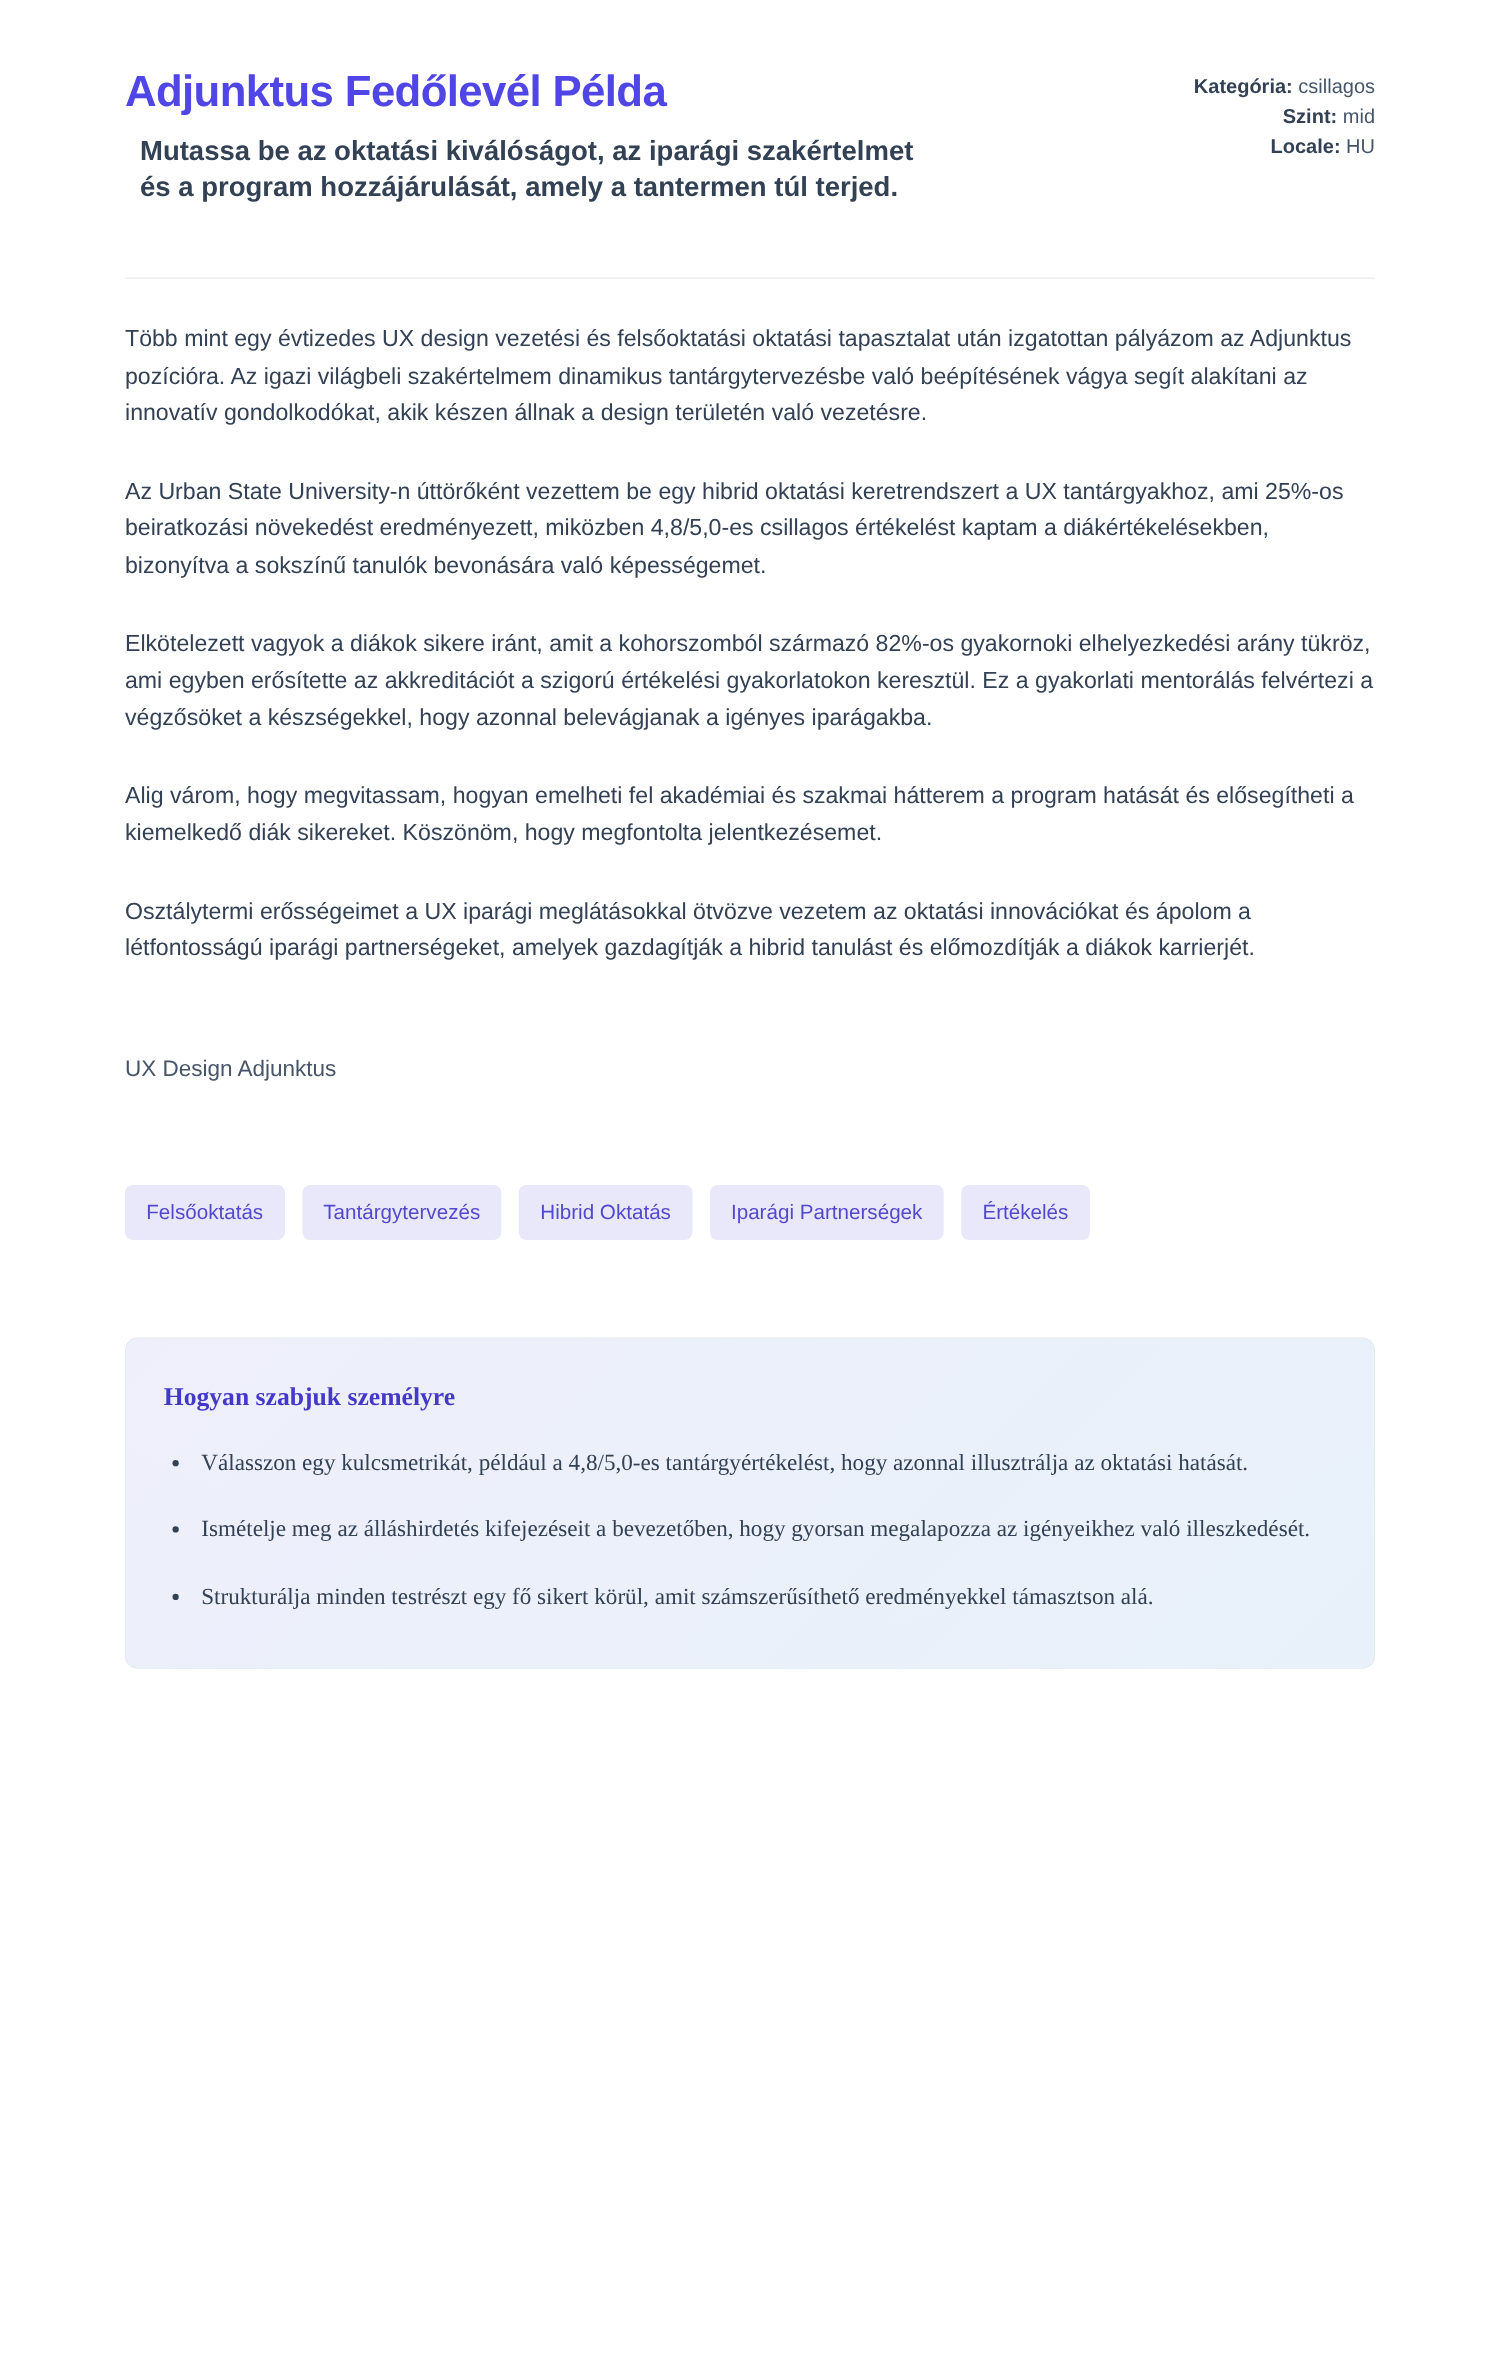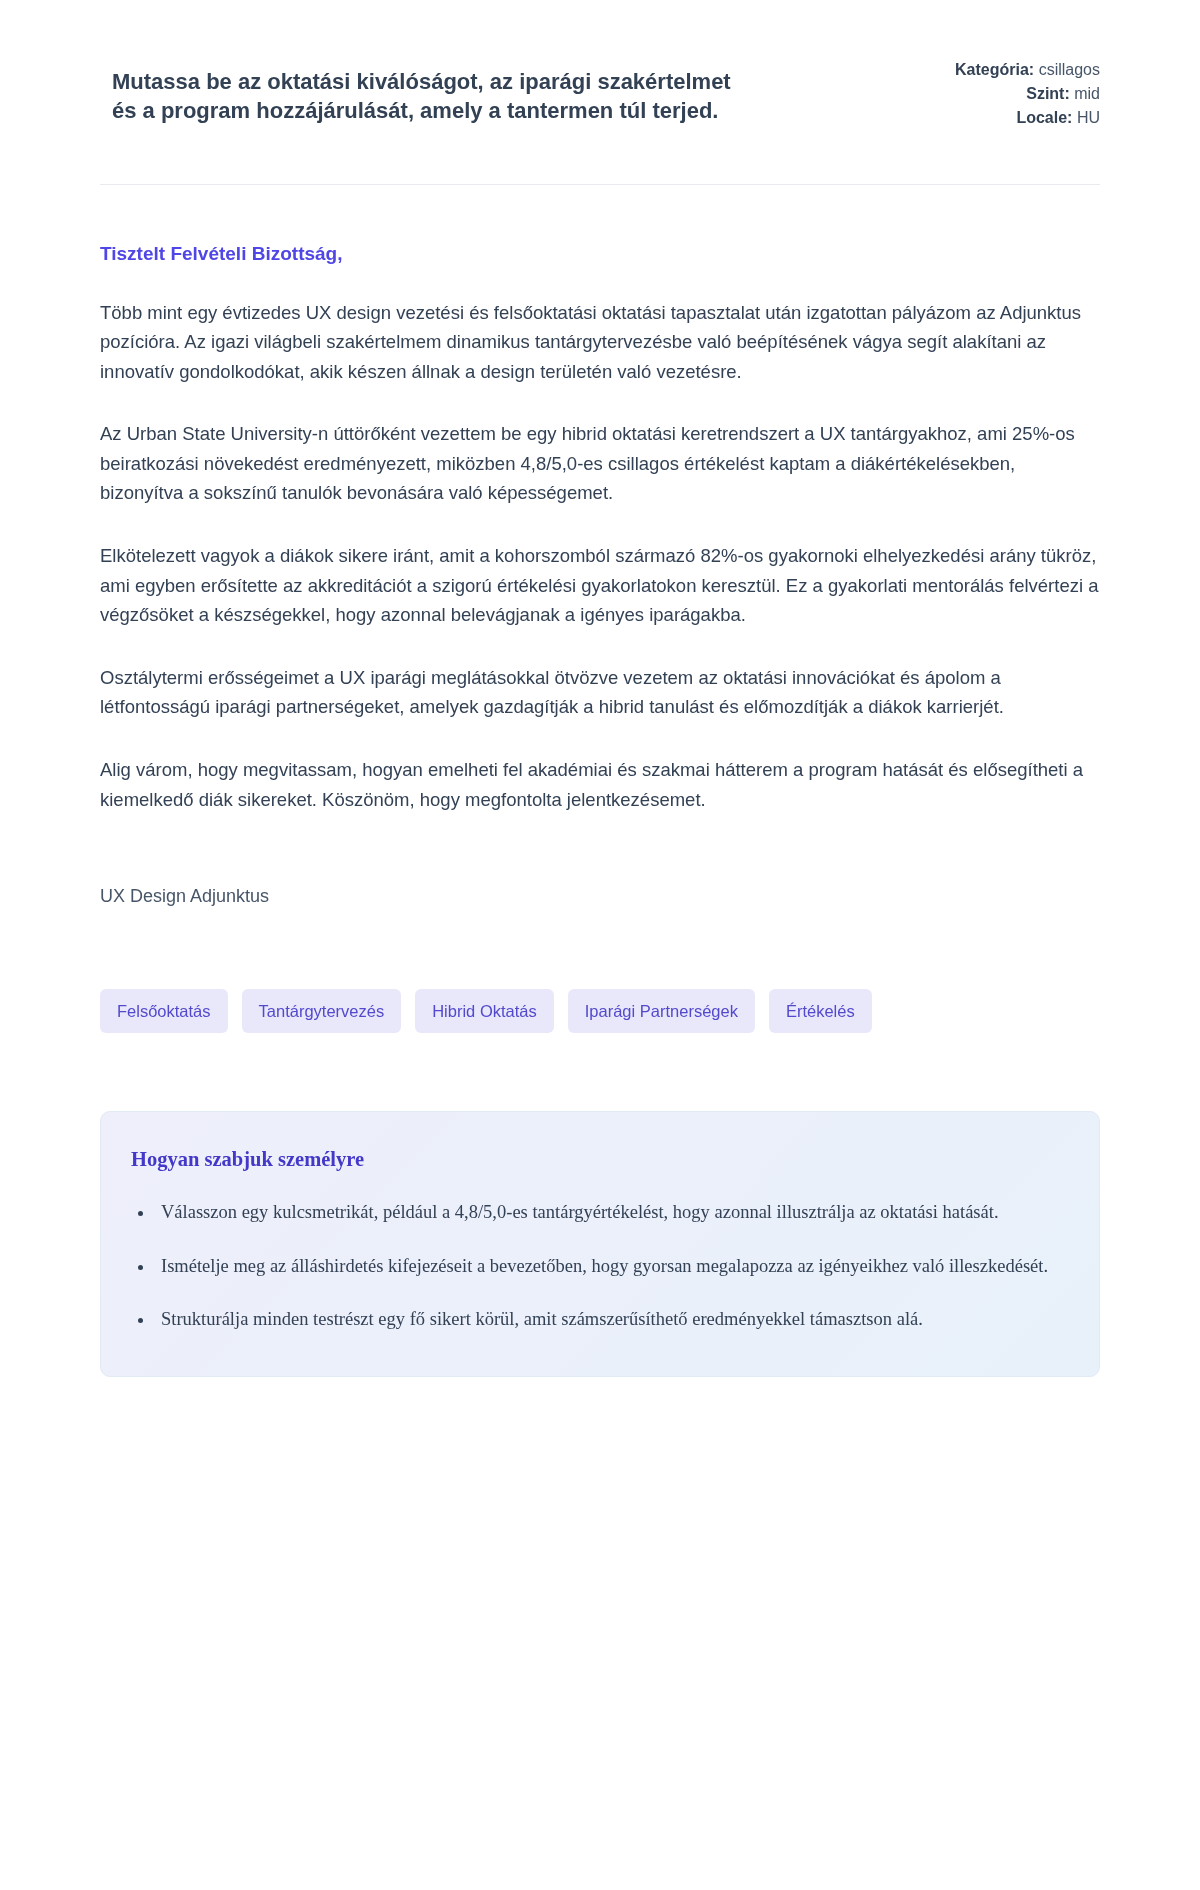--- a/index.html
+++ b/index.html
@@ -128,39 +128,39 @@
   }
   .tips-list li:last-child { margin-bottom: 0; }
 </style>
 </head>
 <body>
 
 <div class="page">
 
   <header class="header">
     <div class="header-left">
+      <h1 class="page-title">Adjunktus Fedőlevél Példa</h1>
       <p class="page-subtitle">Mutassa be az oktatási kiválóságot, az iparági szakértelmet és a program hozzájárulását, amely a tantermen túl terjed.</p>
     </div>
     <aside class="meta">
       <div class="meta-row"><strong>Kategória:</strong> <span>csillagos</span></div>
       <div class="meta-row"><strong>Szint:</strong> <span>mid</span></div>
       <div class="meta-row"><strong>Locale:</strong> <span>HU</span></div>
     </aside>
   </header>
 
   <hr class="divider">
 
   <main>
-    <p class="greeting">Tisztelt Felvételi Bizottság,</p>
 
     <p class="para">Több mint egy évtizedes UX design vezetési és felsőoktatási oktatási tapasztalat után izgatottan pályázom az Adjunktus pozícióra. Az igazi világbeli szakértelmem dinamikus tantárgytervezésbe való beépítésének vágya segít alakítani az innovatív gondolkodókat, akik készen állnak a design területén való vezetésre.</p>
     <p class="para">Az Urban State University-n úttörőként vezettem be egy hibrid oktatási keretrendszert a UX tantárgyakhoz, ami 25%-os beiratkozási növekedést eredményezett, miközben 4,8/5,0-es csillagos értékelést kaptam a diákértékelésekben, bizonyítva a sokszínű tanulók bevonására való képességemet.</p>
     <p class="para">Elkötelezett vagyok a diákok sikere iránt, amit a kohorszomból származó 82%-os gyakornoki elhelyezkedési arány tükröz, ami egyben erősítette az akkreditációt a szigorú értékelési gyakorlatokon keresztül. Ez a gyakorlati mentorálás felvértezi a végzősöket a készségekkel, hogy azonnal belevágjanak a igényes iparágakba.</p>
+    <p class="para">Alig várom, hogy megvitassam, hogyan emelheti fel akadémiai és szakmai hátterem a program hatását és elősegítheti a kiemelkedő diák sikereket. Köszönöm, hogy megfontolta jelentkezésemet.</p>
     <p class="para">Osztálytermi erősségeimet a UX iparági meglátásokkal ötvözve vezetem az oktatási innovációkat és ápolom a létfontosságú iparági partnerségeket, amelyek gazdagítják a hibrid tanulást és előmozdítják a diákok karrierjét.</p>
-    <p class="para">Alig várom, hogy megvitassam, hogyan emelheti fel akadémiai és szakmai hátterem a program hatását és elősegítheti a kiemelkedő diák sikereket. Köszönöm, hogy megfontolta jelentkezésemet.</p>
 
     <div class="signature">
       <p class="signature-role">UX Design Adjunktus</p>
     </div>
   </main>
 
   <div class="tags">
     <span class="tag">Felsőoktatás</span>
     <span class="tag">Tantárgytervezés</span>
     <span class="tag">Hibrid Oktatás</span>

